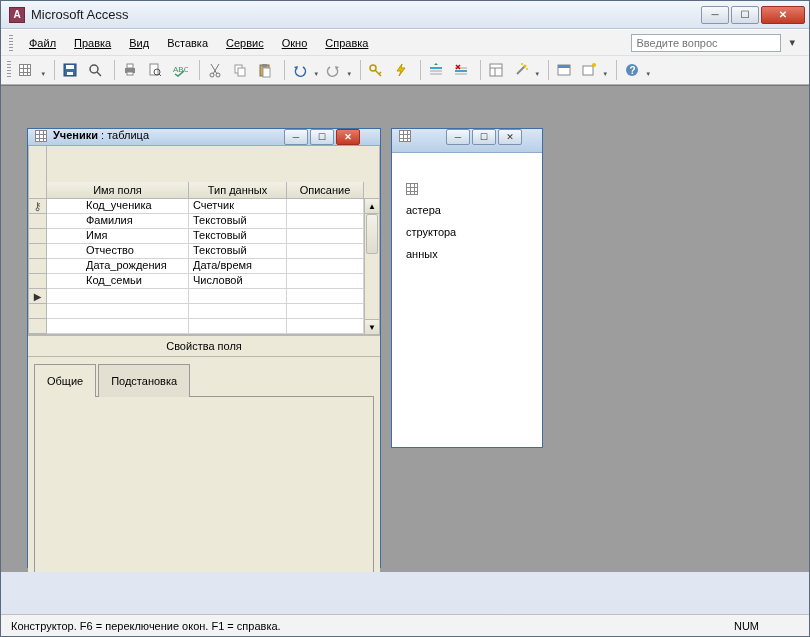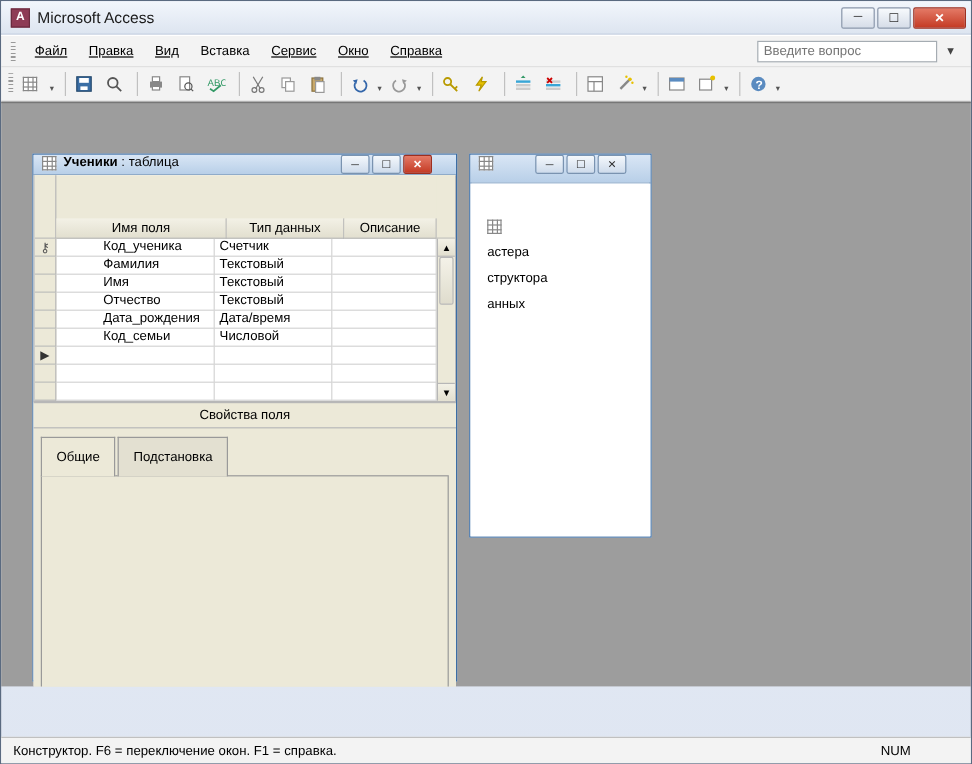--- a/index.html
+++ b/index.html
@@ -181,21 +181,21 @@
     width:18px; background:#ece9d8;
     border-right:1px solid #b7b7b7; border-bottom:1px solid #b7b7b7;
     display:flex; align-items:center; justify-content:center;
     font-size:10px; color:#333;
   }
   .dcell {
     border-right:1px solid #d4d4d4;
     border-bottom:1px solid #d4d4d4;
     padding:0 4px; overflow:hidden; white-space:nowrap;
   }
-  .dcell.name { width:132px;padding-left:39px; }
+  .dcell.name { width:142px;padding-left:39px; }
   .dcell.type { width:98px; }
   .dcell.desc { flex:1; }
   .vscroll { width:15px; background:#ece9d8; border-left:1px solid #b7b7b7; position:relative;}
   .vscroll .arrow {
     height:15px; border-bottom:1px solid #b7b7b7;
     display:flex; align-items:center; justify-content:center; font-size:8px;
     background:linear-gradient(to bottom,#f3f1e6,#e2dfcf);
   }
   .vscroll .arrow.bot { position:absolute; bottom:0; left:0; right:0; border-top:1px solid #b7b7b7; border-bottom:none;}
   .vscroll .thumb {

